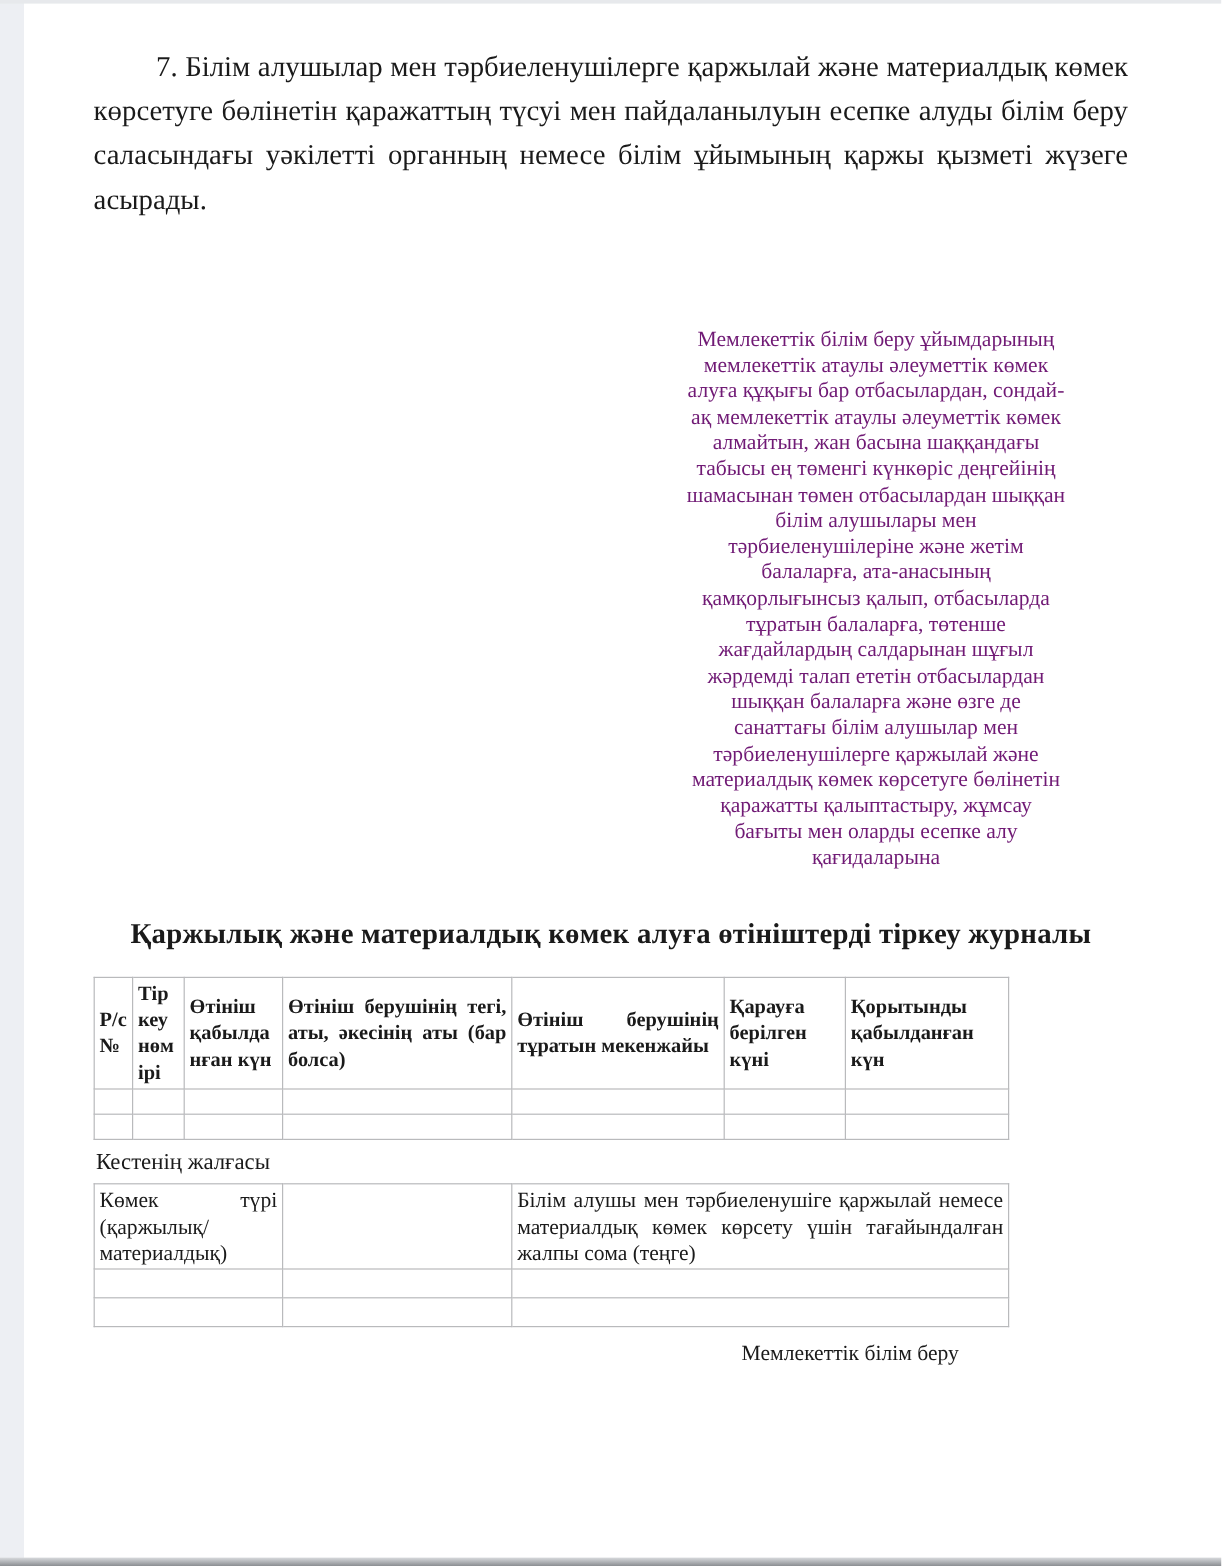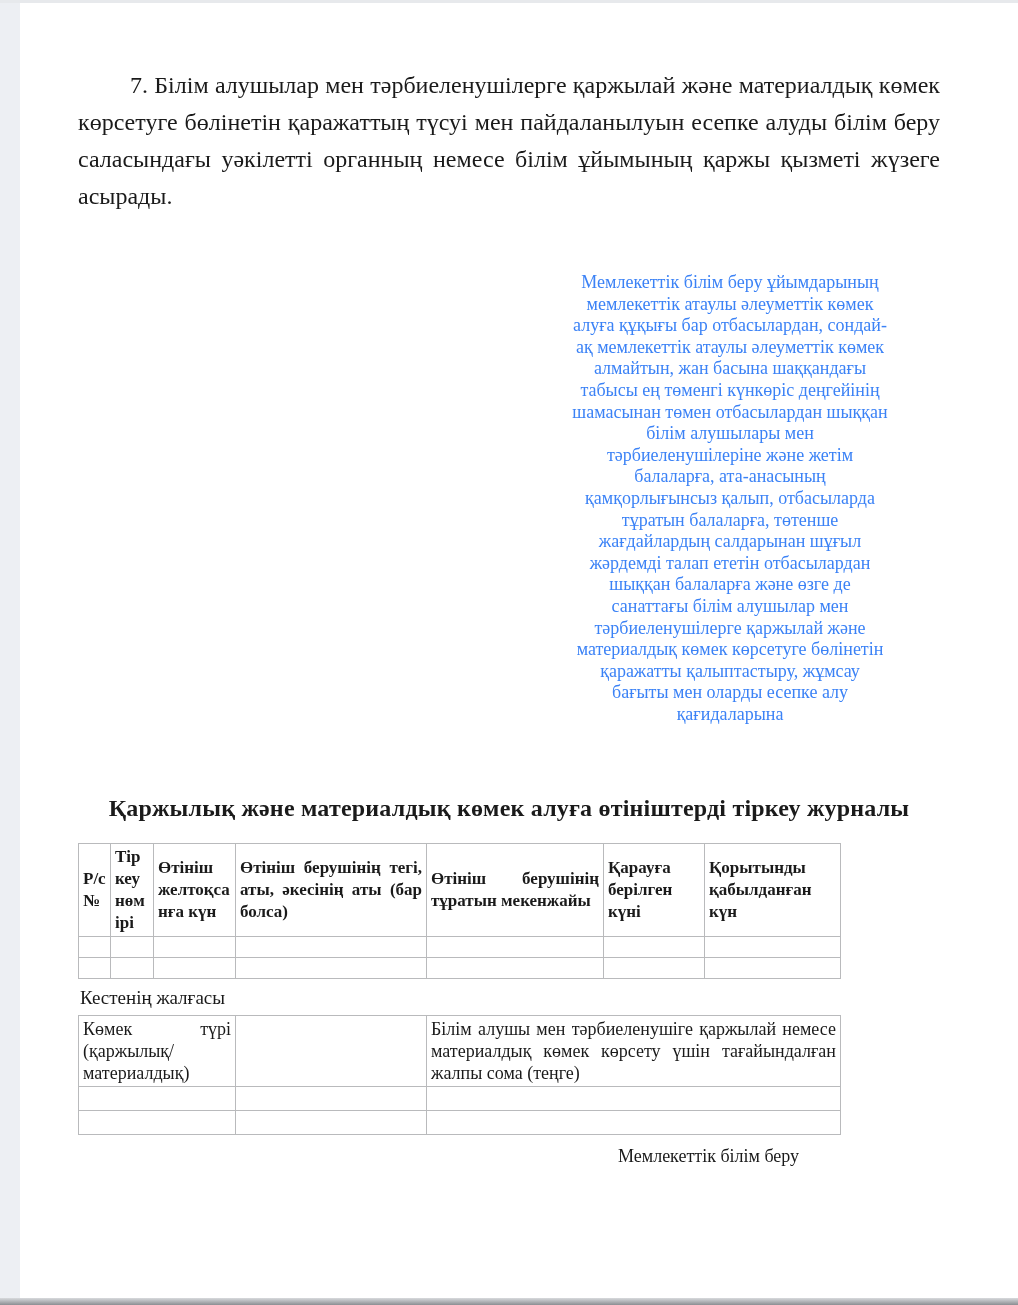--- a/index.html
+++ b/index.html
@@ -26,28 +26,28 @@
   }
   .content {
     position: absolute; left: 78px; top: 0; width: 862px;
   }
   .par {
     margin: 0;
     font-size: 24px;
     line-height: 37px;
     text-align: justify;
   }
-  .par-first { margin-top: 67px; text-indent: 52px; }
+  .par-first { margin-top: 38px; text-indent: 52px; }
   .par-second { text-indent: 33px; }
   .annex {
     position: absolute; left: 572px; top: 272px; width: 316px;
     text-align: center;
     font-size: 18px;
     line-height: 21.6px;
-    color: #3b82f6;
+    color: #701a75;
   }
   .journal-title {
     margin: 578px 0 0 0;
     font-size: 24px;
     font-weight: bold;
     line-height: 30px;
     letter-spacing: 0.2px;
     text-align: center;
   }
   table {
@@ -116,21 +116,21 @@
           <col style="width:82px">
         <col style="width:191px">
           <col style="width:177px">
           <col style="width:101px">
         <col style="width:136px">
       </colgroup>
       <thead>
         <tr class="header-row">
           <th>Р/с №</th>
           <th>Тіркеу нөмірі</th>
-          <th>Өтініш желтоқсанға күн</th>
+          <th>Өтініш қабылданған күн</th>
           <th class="justify">Өтініш берушінің тегі, аты, әкесінің аты (бар болса)</th>
           <th class="justify">Өтініш берушінің тұратын мекенжайы</th>
           <th>Қарауға берілген күні</th>
           <th>Қорытынды қабылданған күн</th>
         </tr>
       </thead>
       <tbody>
         <tr class="empty-row">
           <td></td>
             <td></td>

